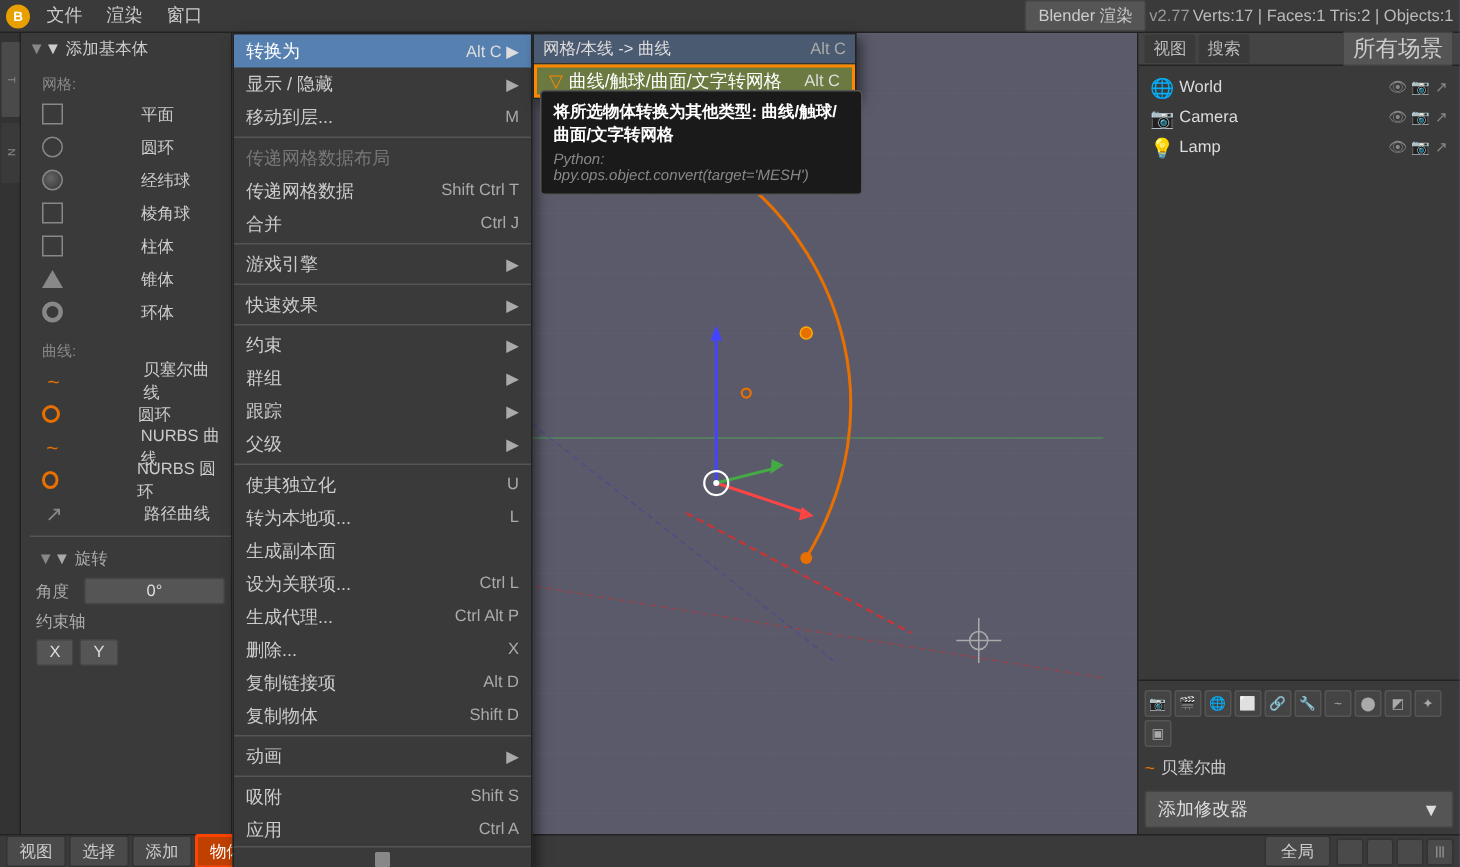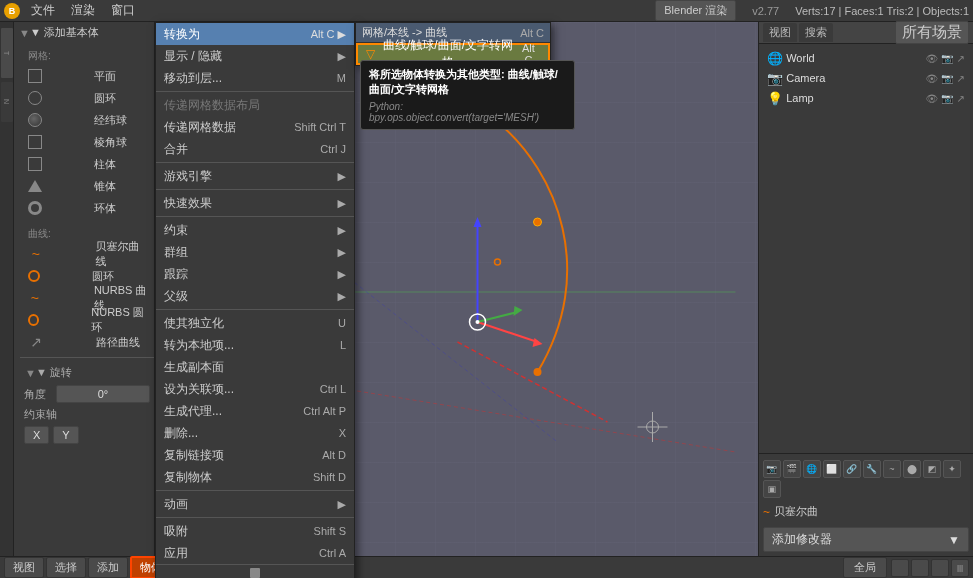--- a/index.html
+++ b/index.html
@@ -85,26 +85,25 @@
       height: 1px;
       background: #555;
       margin: 2px 0;
     }
 
     
     .sub-menu {
       position: absolute;
       left: 355px;
       top: 22px;
-      width: 196px;
+      width: 216px;
       background: #3a3a3a;
       border: 1px solid #222;
       z-index: 101;
       box-shadow: 3px 3px 8px rgba(0,0,0,0.5);
-      text-align: center;
     }
     .sub-menu-item {
       display: flex; align-items: center; justify-content: space-between;
       padding: 4px 8px;
       cursor: pointer;
       color: #ccc;
       font-size: 12px;
       height: 22px;
     }
     .sub-menu-item.active { background: #5272a0; color: white; }
@@ -312,21 +311,21 @@
       border-radius: 50%;
       display: flex; align-items: center; justify-content: center;
       font-size: 9px; color: white; font-weight: bold; flex-shrink: 0;
     }
     .header-menu-item {
       padding: 2px 5px;
       font-size: 12px;
       color: #ccc;
       cursor: pointer;
     }
-    .header-right { margin-left: auto; display: flex; align-items: center; gap: 16px; font-size: 11px; color: #bbb; }
+    .header-right { margin-left: auto; display: flex; align-items: center; gap: 2px; font-size: 11px; color: #bbb; }
     .blender-renderer {
       padding: 2px 8px;
       background: #555;
       border: 1px solid #444;
       border-radius: 2px;
       color: #ccc;
       font-size: 11px;
     }
     .blender-version { font-size: 11px; color: #999; }
     .left-tool-item {

